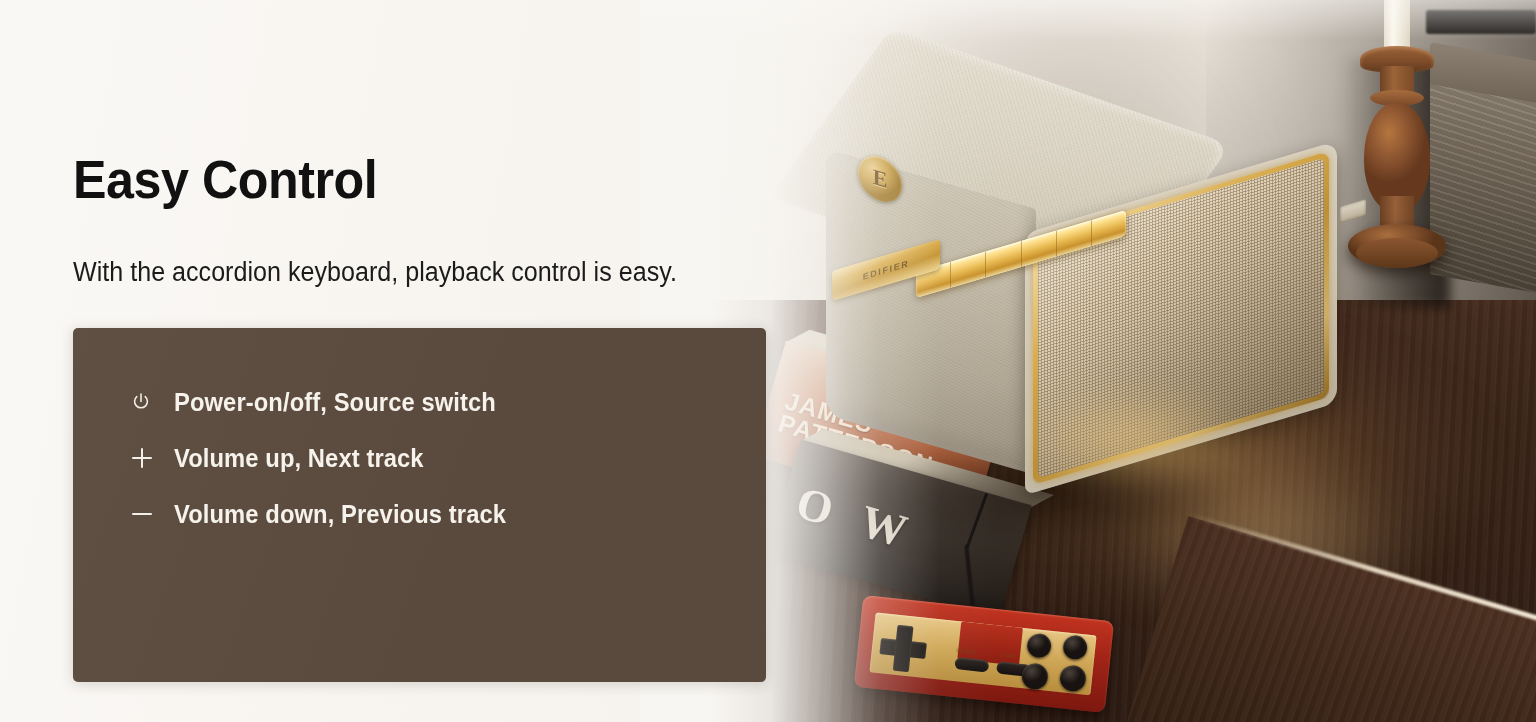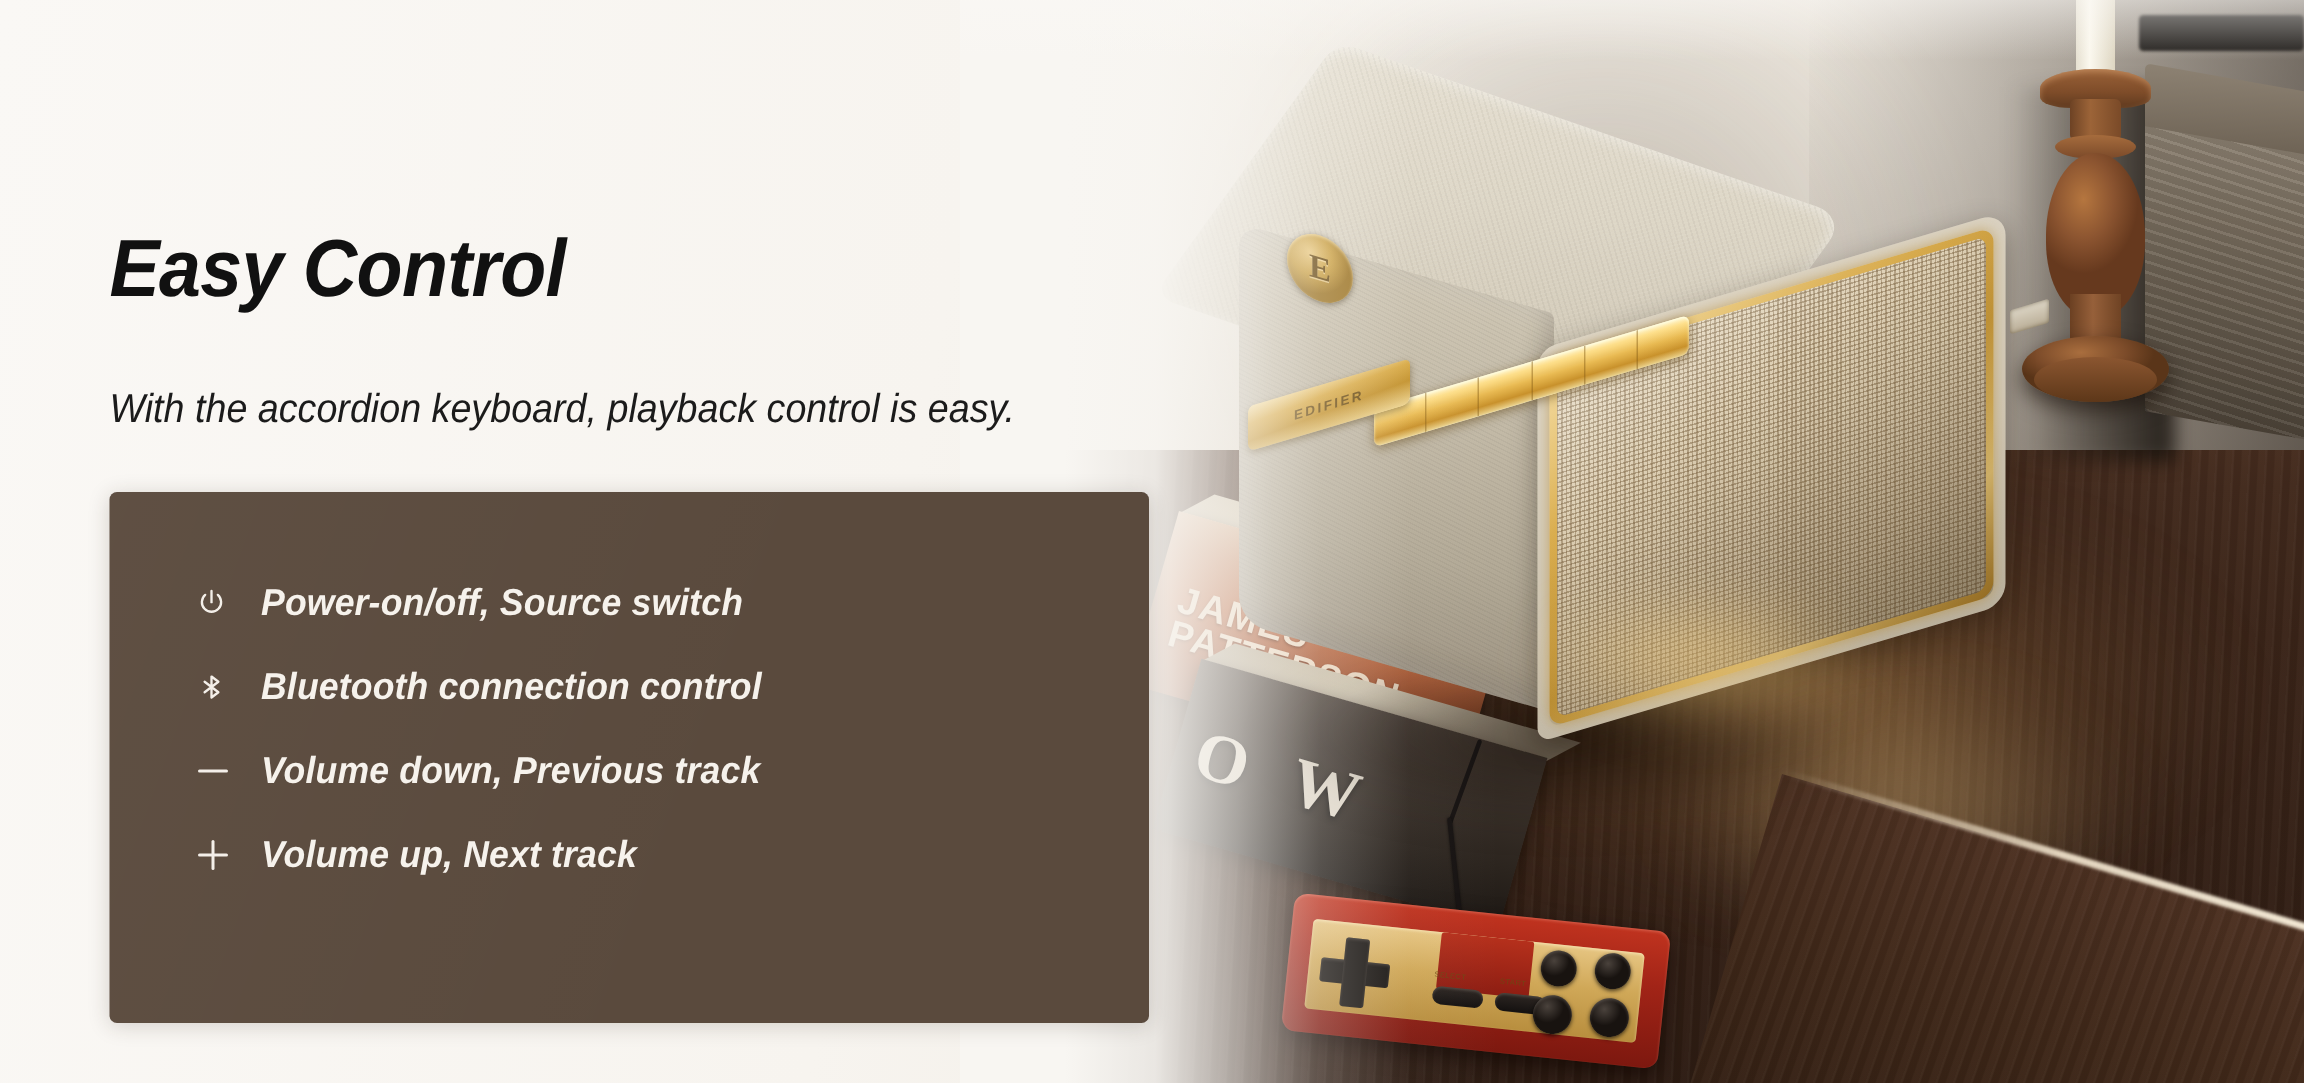--- a/index.html
+++ b/index.html
@@ -411,21 +411,21 @@
     filter:blur(6px);
   }
   .topbar-dark {
     position:absolute; right:0; top:10px; width:110px; height:24px;
     background:#1d1a17; border-radius:3px; z-index:16;
     filter:blur(1px);
   }
 
   
   #content {
-    position:absolute; left:0; top:0; width:800px; height:530px; z-index:80;font-style:italic;
+    position:absolute; left:0; top:0; width:800px; height:530px; z-index:80;
   }
   #heading {
     position:absolute; left:73px; top:152px;
     font-size:54px; font-weight:700;
     letter-spacing:-0.5px;
     color:#111111;
     line-height:1;
     transform:scaleX(0.93);
     transform-origin:left center;
     white-space:nowrap;
@@ -596,46 +596,38 @@
         <div class="row">
           <span class="ico">
             <svg width="22" height="22" viewBox="0 0 24 24" fill="none" stroke="#f4efe9" stroke-width="1.7" stroke-linecap="round">
               <path d="M12 3.2v8.2"></path>
               <path d="M7.4 6.1a7 7 0 1 0 9.2 0"></path>
             </svg>
           </span>
           <span class="txt">Power-on/off, Source switch</span>
         </div>
 
-        <div class="row">
-          <span class="ico">
-            <svg width="22" height="22" viewBox="0 0 24 24" fill="none" stroke="#f4efe9" stroke-width="1.7" stroke-linejoin="round" stroke-linecap="round">
-              <path d="M7 8.2 17 15.8 12 19.6V4.4l5 3.8L7 15.8"></path>
-            </svg>
-          </span>
-          <span class="txt">Bluetooth connection control</span>
-        </div>
-
-
-        <div class="row">
-          <span class="ico">
-            <svg width="24" height="20" viewBox="0 0 24 20" fill="none" stroke="#f4efe9" stroke-width="2" stroke-linecap="round">
-              <path d="M3 10 H21"></path>
-            </svg>
-          </span>
-          <span class="txt">Volume down, Previous track</span>
-        </div>
+
 
         <div class="row">
           <span class="ico">
             <svg width="24" height="22" viewBox="0 0 24 22" fill="none" stroke="#f4efe9" stroke-width="2" stroke-linecap="round">
               <path d="M3 11 H21"></path>
               <path d="M12 2 V20"></path>
             </svg>
           </span>
           <span class="txt">Volume up, Next track</span>
         </div>
 
+        <div class="row">
+          <span class="ico">
+            <svg width="24" height="20" viewBox="0 0 24 20" fill="none" stroke="#f4efe9" stroke-width="2" stroke-linecap="round">
+              <path d="M3 10 H21"></path>
+            </svg>
+          </span>
+          <span class="txt">Volume down, Previous track</span>
+        </div>
+
       </div>
     </div>
   </div>
 
 </div>
 
 </body></html>

